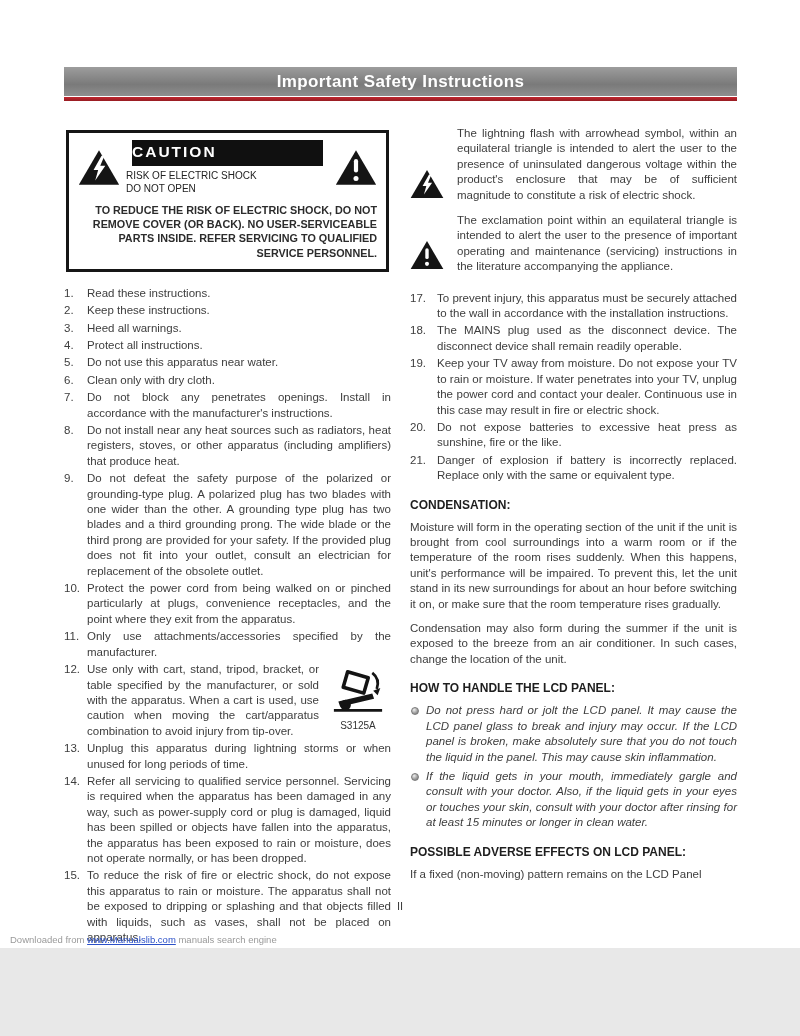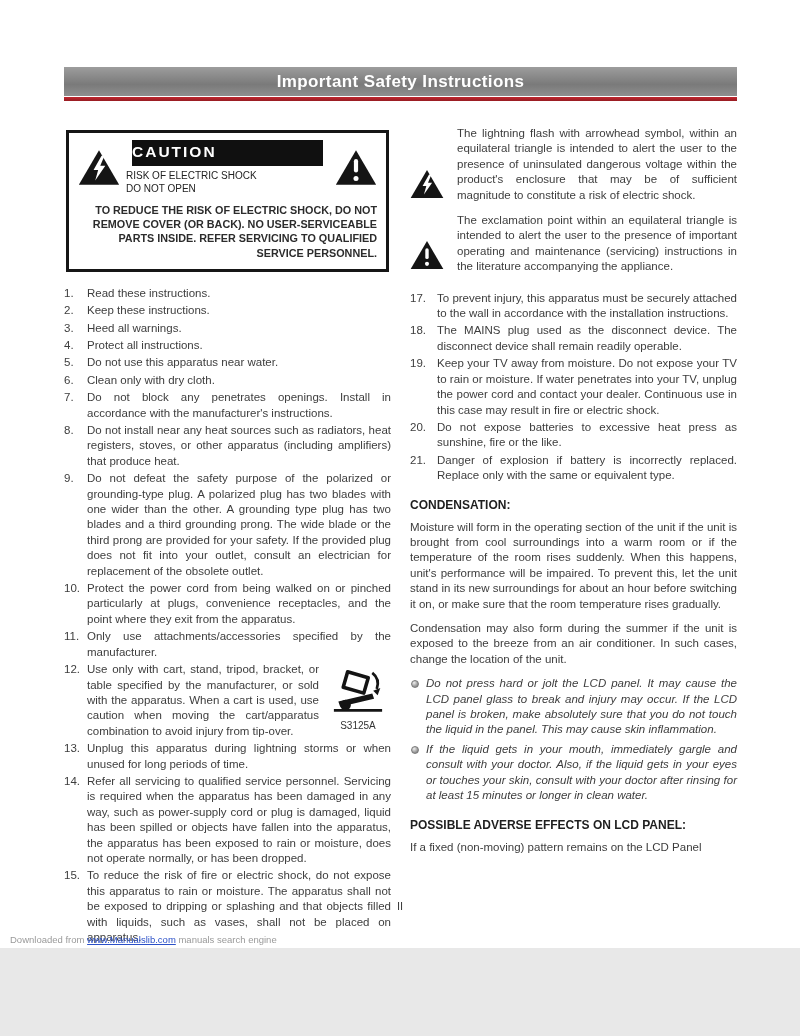--- a/index.html
+++ b/index.html
@@ -223,20 +223,21 @@
       </div>
       <div class="item">
         <span class="num">21.</span>
         <div class="txt">Danger of explosion if battery is incorrectly replaced. Replace only with the same or equivalent type.</div>
       </div>
 
       <div class="sec-heading">CONDENSATION:</div>
       <div class="para">Moisture will form in the operating section of the unit if the unit is brought from cool surroundings into a warm room or if the temperature of the room rises suddenly. When this happens, unit's performance will be impaired. To prevent this, let the unit stand in its new surroundings for about an hour before switching it on, or make sure that the room temperature rises gradually.</div>
       <div class="para">Condensation may also form during the summer if the unit is exposed to the breeze from an air conditioner. In such cases, change the location of the unit.</div>
 
+      <div class="sec-heading">HOW TO HANDLE THE LCD PANEL:</div>
       <div class="bullet-row">
         <span class="bullet-ico"></span>
         <div class="bullet-txt">Do not press hard or jolt the LCD panel. It may cause the LCD panel glass to break and injury may occur. If the LCD panel is broken, make absolutely sure that you do not touch the liquid in the panel. This may cause skin inflammation.</div>
       </div>
       <div class="bullet-row">
         <span class="bullet-ico"></span>
         <div class="bullet-txt">If the liquid gets in your mouth, immediately gargle and consult with your doctor. Also, if the liquid gets in your eyes or touches your skin, consult with your doctor after rinsing for at least 15 minutes or longer in clean water.</div>
       </div>
 
       <div class="sec-heading">POSSIBLE ADVERSE EFFECTS ON LCD PANEL:</div>

